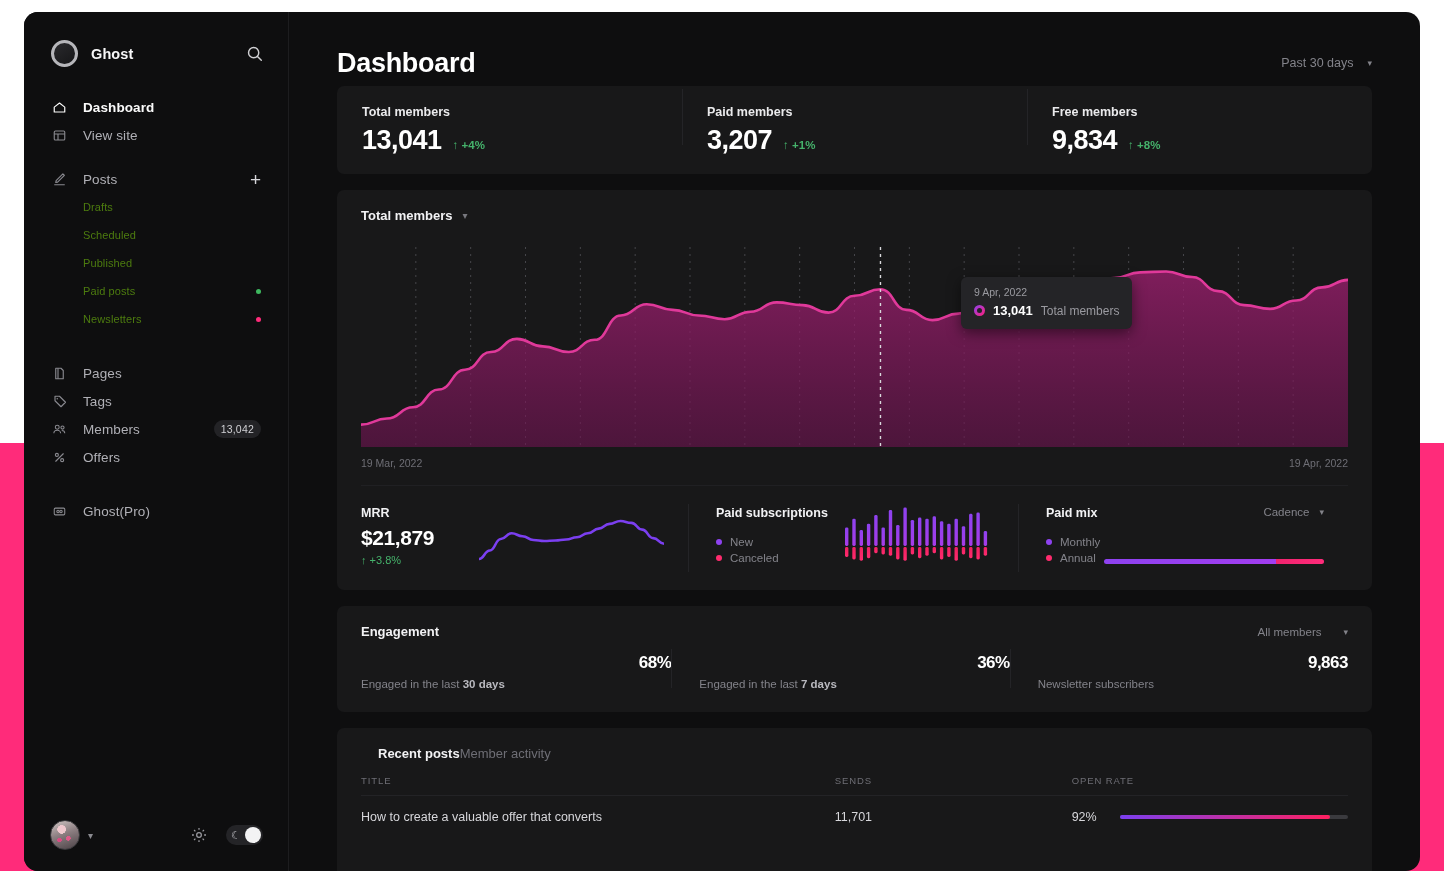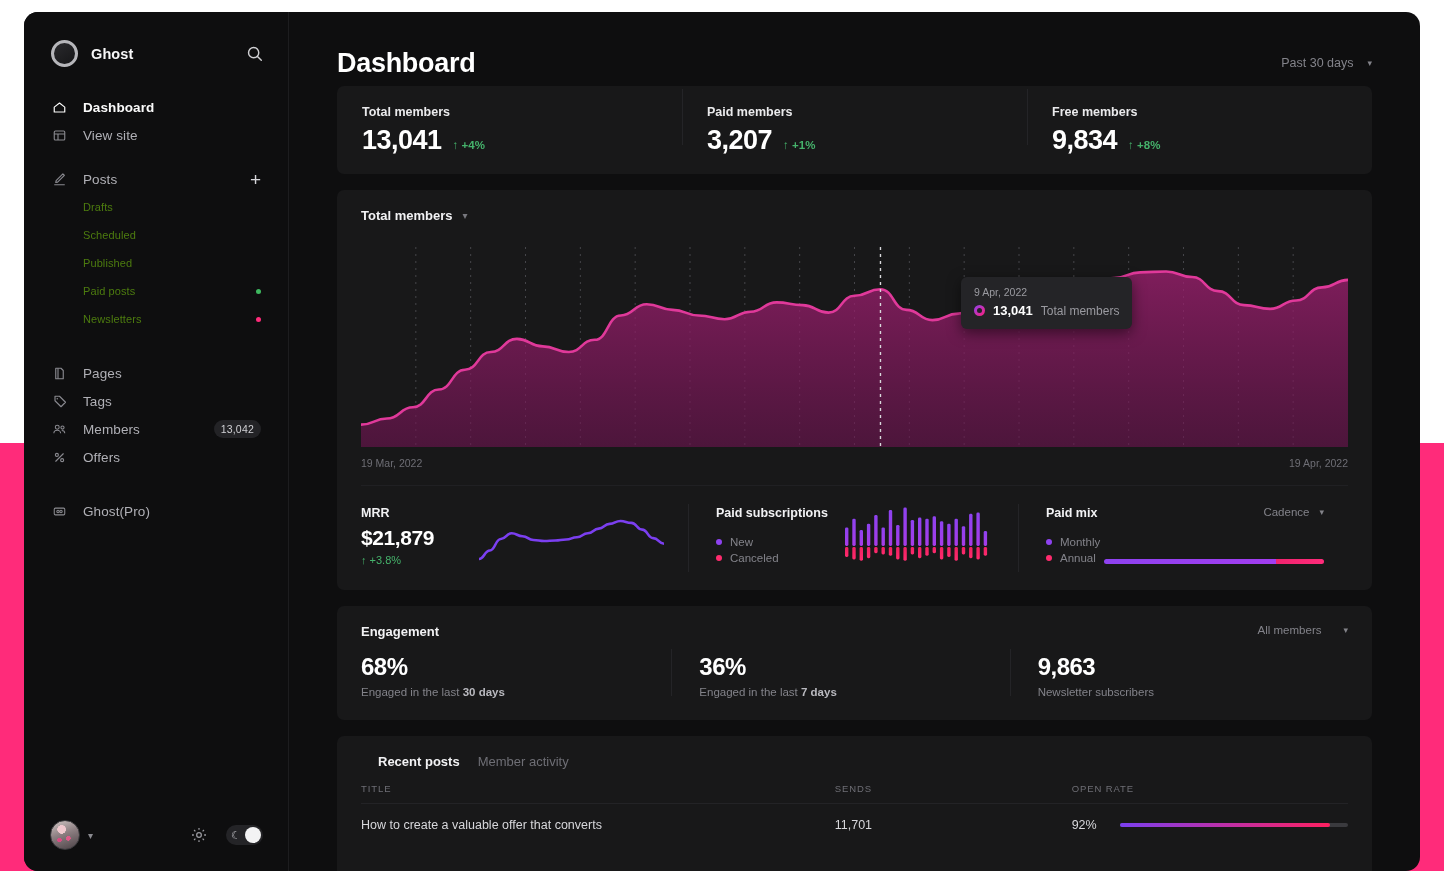--- a/index.html
+++ b/index.html
@@ -161,36 +161,36 @@
   .legend-label { color: #83838a; font-size: 11.5px; }
   .sub-head-row { display: flex; align-items: flex-start; width: 100%; }
   .cadence { color: #83838a; font-size: 11.5px; cursor: pointer; display:flex; align-items:center; gap:10px; }
 
   .mix-bar { height: 5px; border-radius: 3px; width: 220px; display: flex; overflow: hidden; }
   .mix-monthly { background: linear-gradient(90deg,#8e42f0,#a23df0); }
   .mix-annual { background: linear-gradient(90deg,#f0246e,#ff2b7a); }
 
   
   #engagement-card { padding: 18px 24px 22px 24px; position: relative; }
-  .eng-head { display: flex; align-items: flex-start; }
+  .eng-head { display: flex; align-items: center; }
   .eng-title { color: #f2f2f4; font-size: 13px; font-weight: bold; }
   .eng-select { margin-left: auto; color: #83838a; font-size: 11.5px; cursor: pointer;
                 display: flex; align-items: center; gap: 22px; }
   .eng-row { display: flex; margin-top: 14px; }
   .eng-cell { flex: 1; position: relative; }
   .eng-cell + .eng-cell { padding-left: 28px; }
   .eng-cell + .eng-cell::before { content:""; position:absolute; left:0; top:-4px; bottom:2px;
                                   width:1px; background:#242427; }
-  .eng-value { color: #fff; font-size: 24px; font-weight: bold; letter-spacing:-.5px; }
+  .eng-value { color: #fff; font-size: 17px; font-weight: bold; letter-spacing:-.5px;text-align:right; }
   .eng-sub { color: #83838a; font-size: 11.5px; margin-top: 5px; }
   .eng-sub b { color: #b9b9bf; }
 
   
   #posts-card { padding: 18px 24px 0 24px; height: 160px; overflow: hidden; }
-  .tabs { display: flex; gap: 18px; align-items: center; padding-left: 17px; }
+  .tabs { display: flex; align-items: center; padding-left: 17px; }
   .tab { font-size: 13px; cursor: pointer; }
   .tab.active { color: #f2f2f4; font-weight: bold; }
   .tab.inactive { color: #6e6e75; }
   table { width: 100%; border-collapse: collapse; margin-top: 14px; }
   th {
     text-align: left; color: #6e6e75; font-size: 9.5px; font-weight: normal;
     letter-spacing: .9px; padding-bottom: 9px; border-bottom: 1px solid #232326;
   }
   td { padding: 14px 0 13px 0; vertical-align: middle; }
   .td-title { color: #d7d7db; font-size: 12.5px; }

